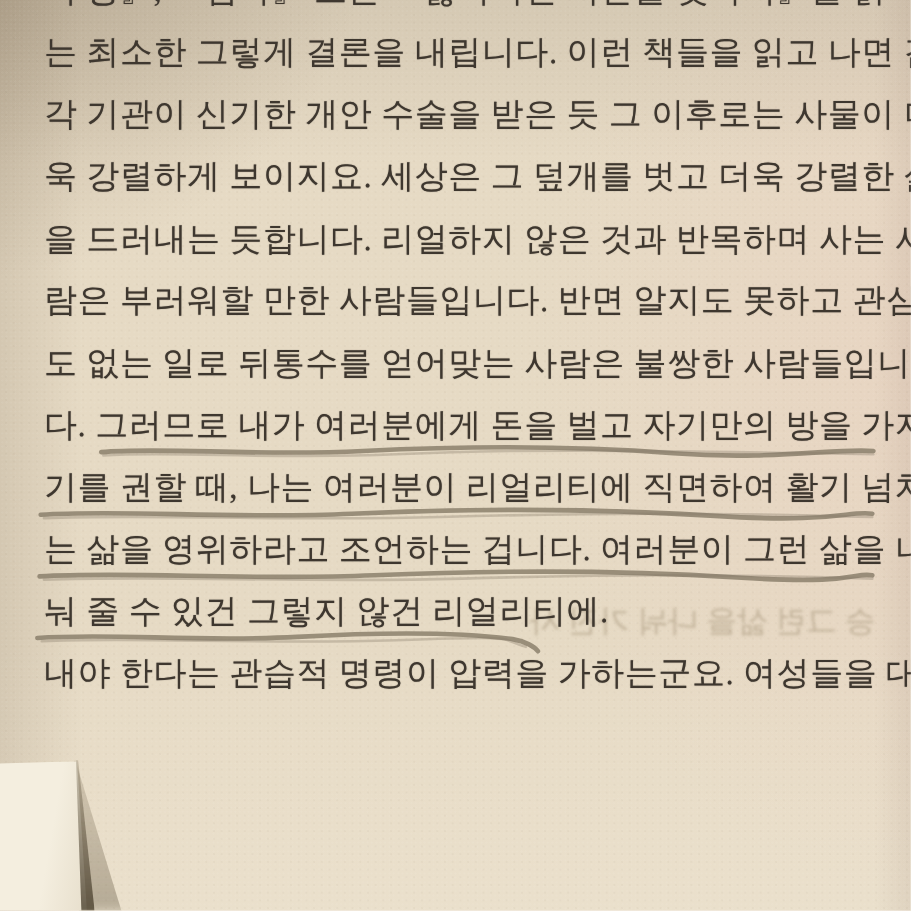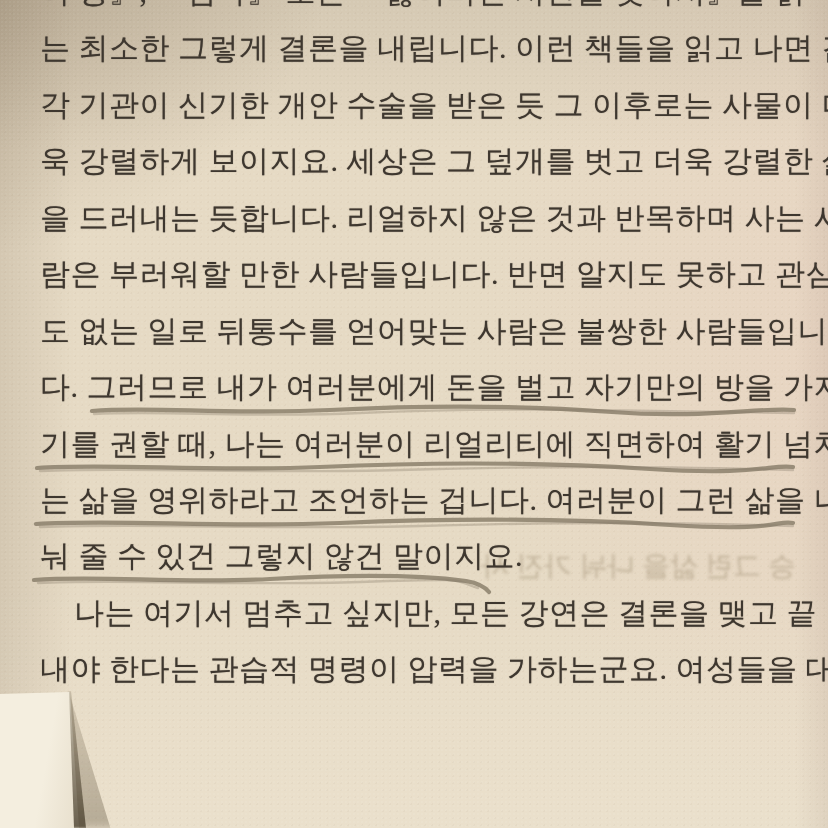--- a/index.html
+++ b/index.html
@@ -99,22 +99,21 @@
       <div class="text-line">어 왕』, 『엠마』 또는 『잃어버린 시간을 찾아서』를 읽</div>
       <div class="text-line">는 최소한 그렇게 결론을 내립니다. 이런 책들을 읽고 나면 감</div>
       <div class="text-line">각 기관이 신기한 개안 수술을 받은 듯 그 이후로는 사물이 더</div>
       <div class="text-line">욱 강렬하게 보이지요. 세상은 그 덮개를 벗고 더욱 강렬한 삶</div>
       <div class="text-line">을 드러내는 듯합니다. 리얼하지 않은 것과 반목하며 사는 사</div>
       <div class="text-line">람은 부러워할 만한 사람들입니다. 반면 알지도 못하고 관심</div>
       <div class="text-line">도 없는 일로 뒤통수를 얻어맞는 사람은 불쌍한 사람들입니</div>
       <div class="text-line">다. 그러므로 내가 여러분에게 돈을 벌고 자기만의 방을 가지</div>
       <div class="text-line">기를 권할 때, 나는 여러분이 리얼리티에 직면하여 활기 넘치</div>
       <div class="text-line">는 삶을 영위하라고 조언하는 겁니다. 여러분이 그런 삶을 나</div>
-      <div class="text-line para-end">눠 줄 수 있건 그렇지 않건 말이지요.</div>
-      <div class="text-line indent">나는 여기서 멈추고 싶지만, 모든 강연은 결론을 맺고 끝</div>
+      <div class="text-line para-end">눠 줄 수 있건 그렇지 않건 리얼리티에.</div>
       <div class="text-line">내야 한다는 관습적 명령이 압력을 가하는군요. 여성들을 대</div>
     </div>
 
   <svg class="underline-layer" width="828" height="828" viewBox="0 0 828 828">
     <path d="M92 411 C 150 406, 230 415, 330 410 S 520 405, 612 412 S 760 407, 794 410"></path>
     <path class="echo" d="M94 414 C 160 410, 250 418, 360 413 S 560 409, 794 413"></path>
     <path d="M37 468 C 110 463, 210 472, 320 467 S 540 462, 650 469 S 770 464, 793 467"></path>
     <path class="echo" d="M40 471 C 140 467, 260 474, 400 470 S 640 466, 793 470"></path>
     <path d="M36 524 C 120 519, 220 528, 340 523 S 560 518, 670 525 S 775 520, 793 523"></path>
     <path class="echo" d="M40 527 C 150 523, 280 530, 420 526 S 660 522, 793 526"></path>

